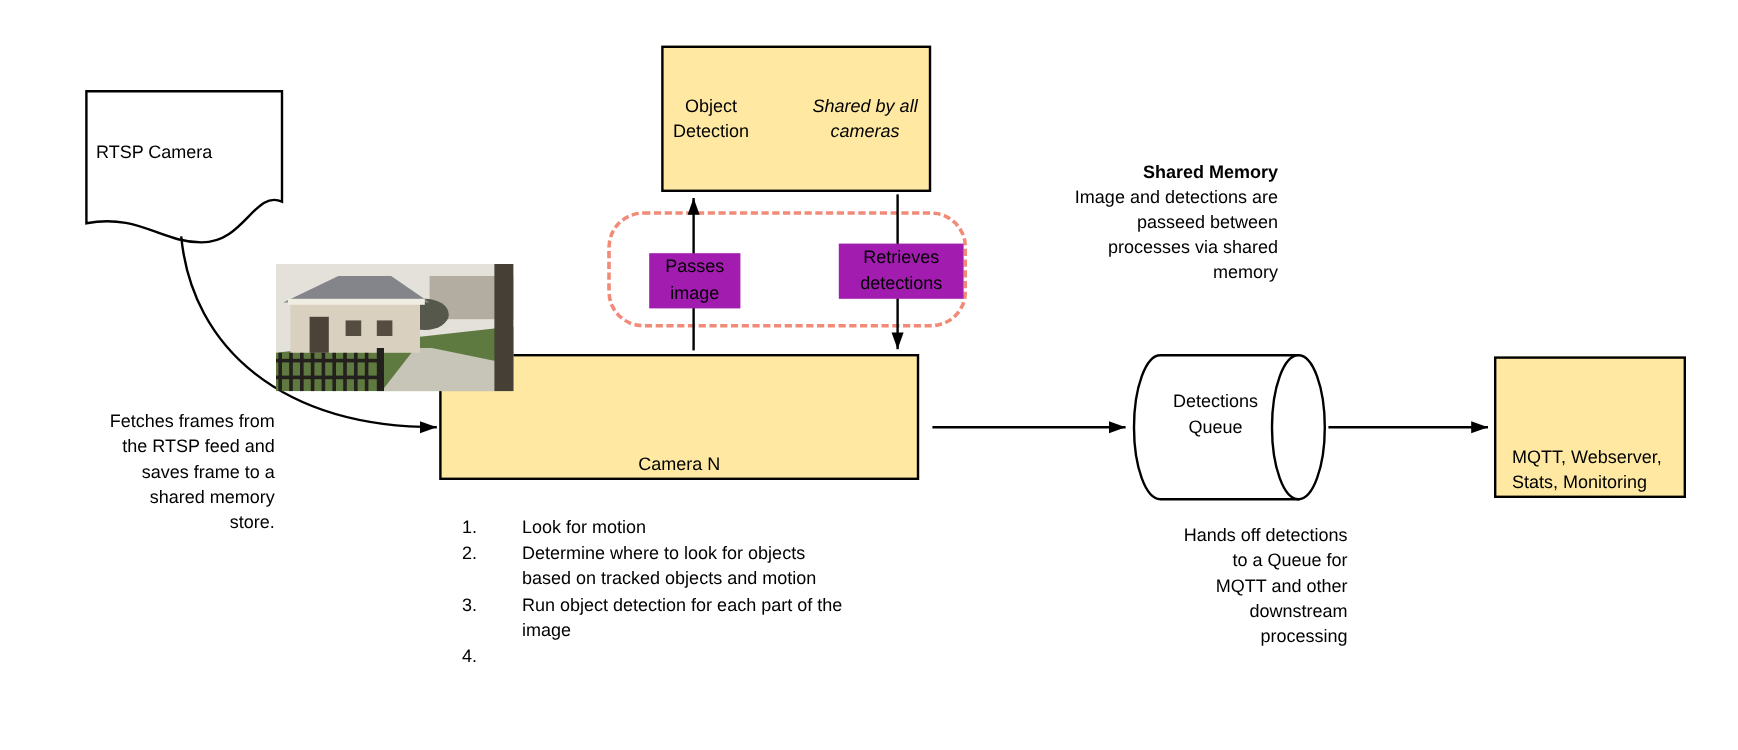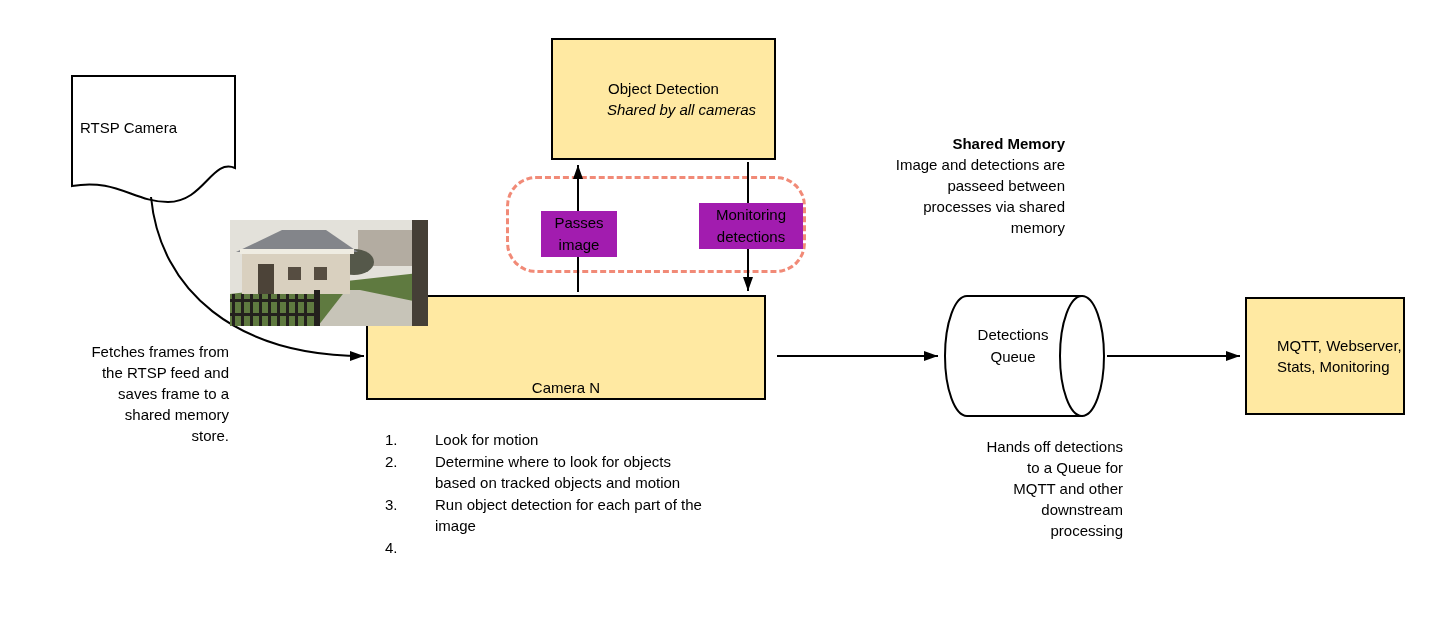--- a/index.html
+++ b/index.html
@@ -7,23 +7,23 @@
     position:relative; width:1448px; height:625px; background:#ffffff;
     font-family:"Liberation Sans", sans-serif; color:#000; overflow:hidden;
     font-size:15px;
   }
   .layer { position:absolute; left:0; top:0; z-index:1; }
   .node {
     position:absolute; background:#ffe9a2; border:2px solid #000;
     display:flex; align-items:center; justify-content:center;
     text-align:center; box-sizing:border-box; z-index:2; line-height:21px;
   }
-  .object-detection { left:551px; top:38px; width:225px; height:122px; flex-direction:column; }
+  .object-detection { left:551px; top:38px; width:225px; height:122px; }
   .camera-n { left:366px; top:295px; width:400px; height:105px;align-items:flex-end; }
-  .outputs { left:1245px; top:297px; width:160px; height:118px; justify-content:flex-start; padding-left:30px; text-align:left; }
+  .outputs { left:1245px; top:297px; width:160px; height:118px; justify-content:flex-start; padding-left:13px; text-align:left;align-items:flex-end; }
   .italic { font-style:italic;margin-left:36px; }
   .bold { font-weight:bold; }
   .pre { white-space:pre-line; }
   .rtsp-label { position:absolute; left:80px; top:119px; width:150px; text-align:left; z-index:2; }
   .dashed-region {
     position:absolute; left:506px; top:176px; width:300px; height:97px;
     border:3px dashed #f18a77; border-radius:30px; z-index:0; box-sizing:border-box;
   }
   .edge-label {
     position:absolute; background:#a21caf; text-align:center; z-index:2;
@@ -75,21 +75,21 @@
 
   <div class="rtsp-label">RTSP Camera</div>
 
   <div class="node object-detection">
     <div>Object Detection</div>
     <div class="italic">Shared by all cameras</div>
   </div>
 
   <div class="edge-label passes">Passes
 image</div>
-  <div class="edge-label retrieves">Monitoring
+  <div class="edge-label retrieves">Retrieves
 detections</div>
 
   <div class="note shared-memory-note">
     <div class="bold">Shared Memory</div>
     <div class="pre">Image and detections are
 passeed between
 processes via shared
 memory</div>
   </div>
 

